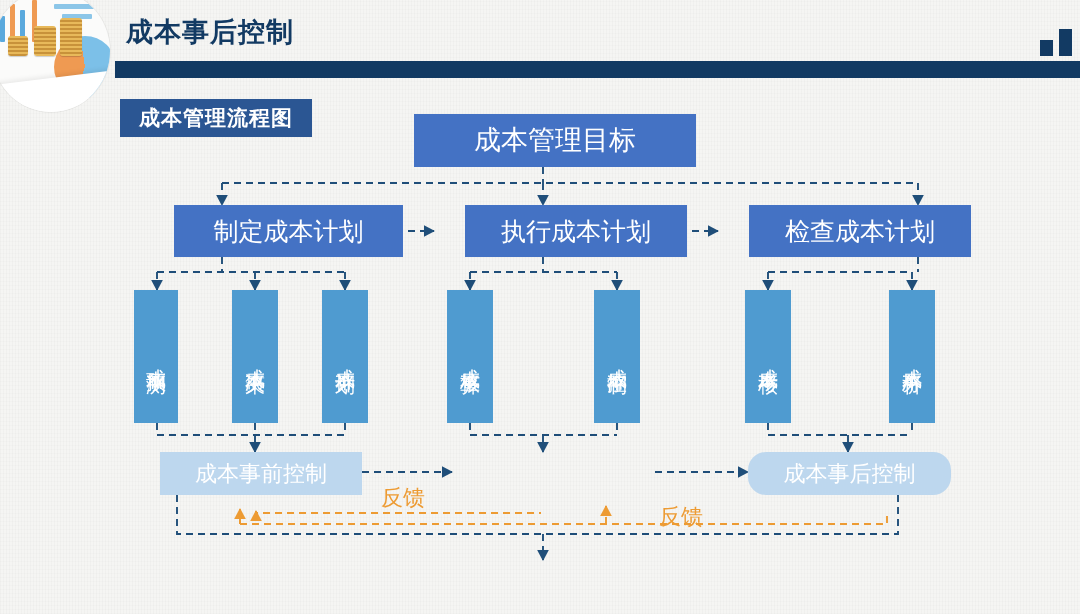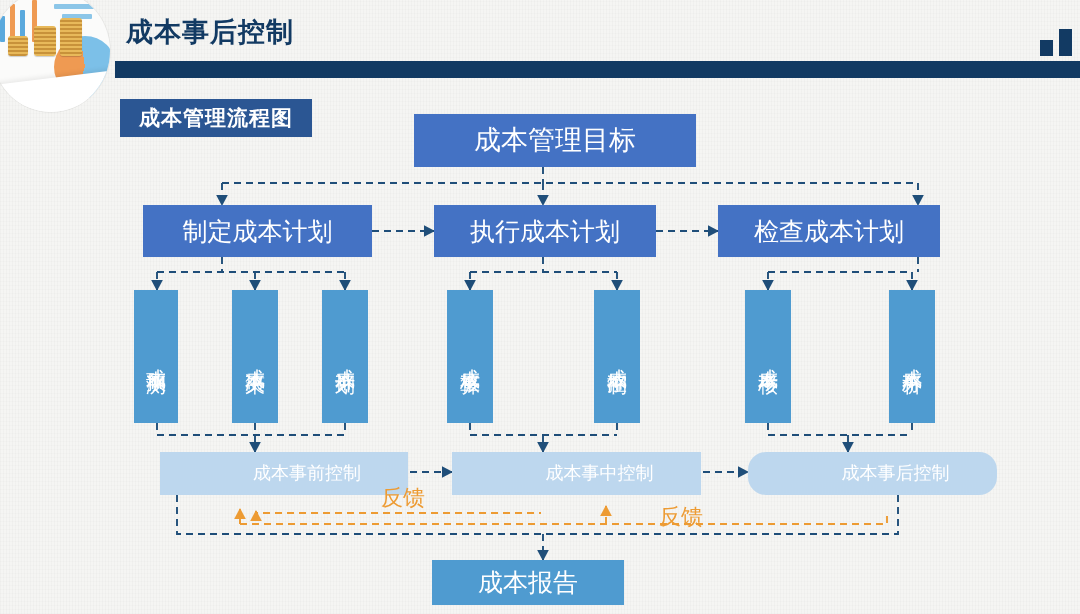--- a/index.html
+++ b/index.html
@@ -50,24 +50,24 @@
   .section-tag{
     position:absolute;left:120px;top:99px;width:192px;height:38px;
     background:#2b5693;color:#fff;font-size:21px;font-weight:bold;
     display:flex;align-items:center;justify-content:center;letter-spacing:1px;
   }
 
   
   .node{position:absolute;display:flex;align-items:center;justify-content:center;
         color:#fff;text-align:center;line-height:1.05;}
   .node.lvl1{background:#4472c4;font-size:27px;}
-  .node.lvl2{background:#4472c4;font-size:25px;}
+  .node.lvl2{background:#4472c4;font-size:25px;margin-left:31px;}
   .node.vert{background:#4f9bd0;font-size:20px;writing-mode:vertical-rl;letter-spacing:2px;
              padding:6px 0;}
-  .node.ctrl{background:#bdd7ee;font-size:18px;color:#fff;padding-left:46px;}
+  .node.ctrl{background:#bdd7ee;font-size:22px;color:#fff;}
   .node.report{background:#4f9bd0;font-size:25px;}
 
   
   #wires{position:absolute;left:0;top:0;width:1080px;height:614px;pointer-events:none;}
 
   .fb-label{position:absolute;color:#ed9b33;font-size:22px;white-space:nowrap;}
 </style>
 </head>
 <body>
 
@@ -180,21 +180,19 @@
 
   <div class="node vert" style="left:134px;top:290px;width:44px;height:121px;">成本预测</div>
   <div class="node vert" style="left:232px;top:290px;width:46px;height:121px;">成本决策</div>
   <div class="node vert" style="left:322px;top:290px;width:46px;height:121px;">成本计划</div>
   <div class="node vert" style="left:447px;top:290px;width:46px;height:121px;">成本核算</div>
   <div class="node vert" style="left:594px;top:290px;width:46px;height:121px;">成本控制</div>
   <div class="node vert" style="left:745px;top:290px;width:46px;height:121px;">成本考核</div>
   <div class="node vert" style="left:889px;top:290px;width:46px;height:121px;">成本分析</div>
 
   <div class="node ctrl" style="left:160px;top:452px;width:202px;height:43px;">成本事前控制</div>
-  <div class="node ctrl" style="left:452px;top:452px;width:203px;height:43px;">成本事中控制</div>
   <div class="node ctrl" style="left:748px;top:452px;width:203px;height:43px;border-radius:18px;">成本事后控制</div>
 
   <div class="fb-label" style="left:381px;top:483px;">反馈</div>
   <div class="fb-label" style="left:659px;top:502px;">反馈</div>
 
-  <div class="node report" style="left:432px;top:560px;width:192px;height:45px;">成本报告</div>
 
 </div>
 
 </body></html>

